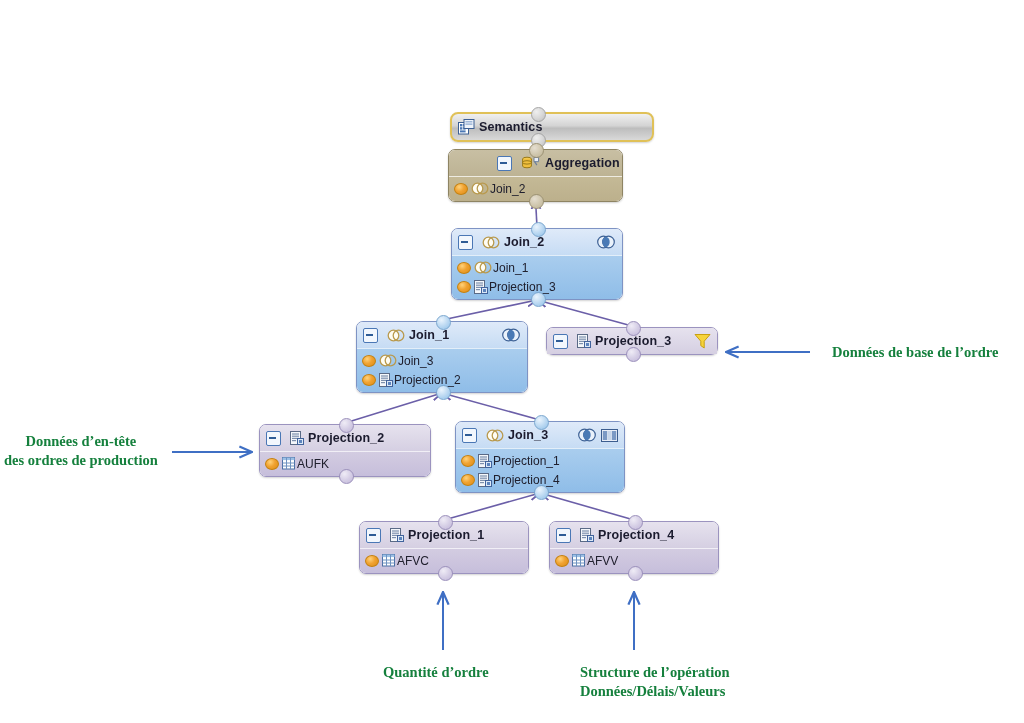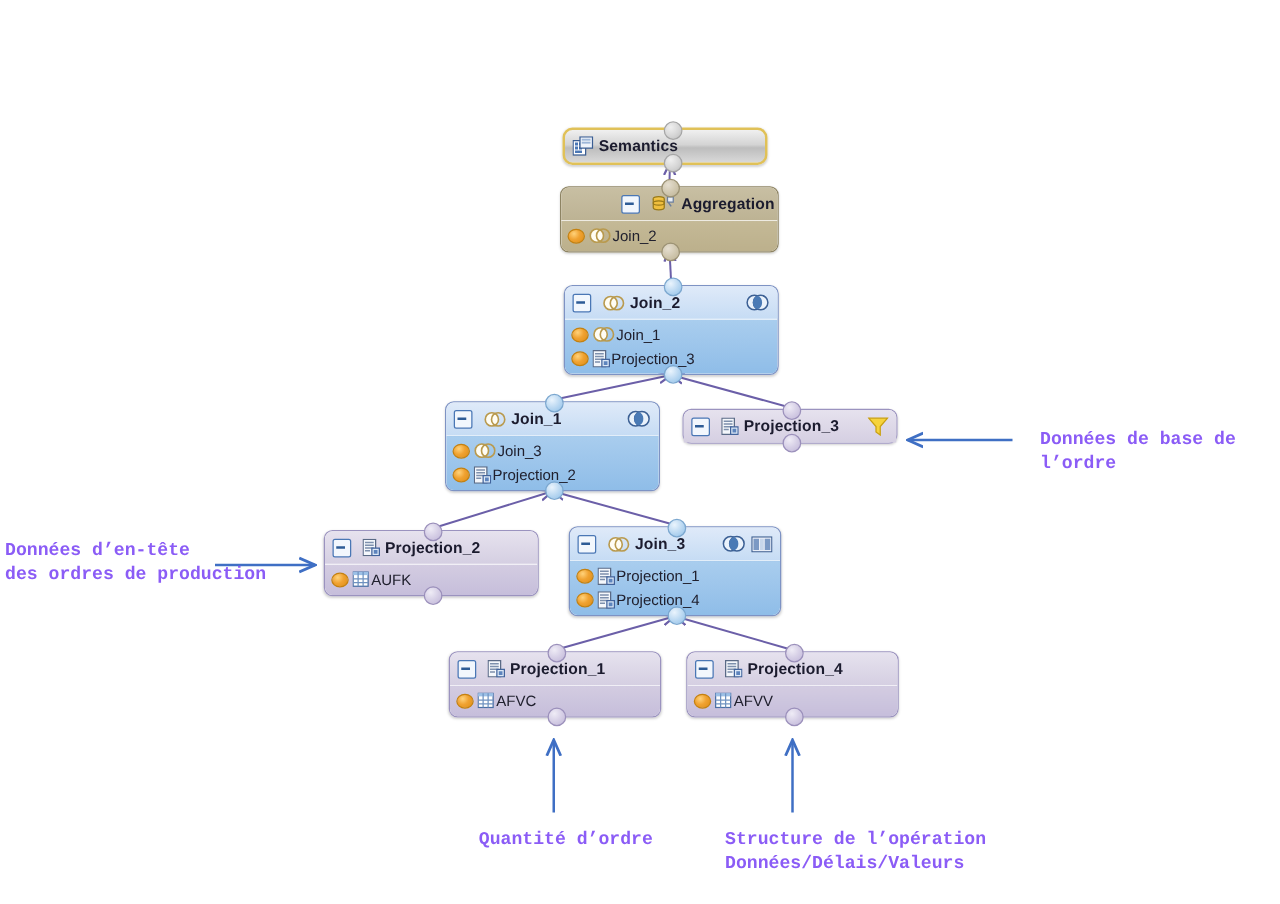--- a/index.html
+++ b/index.html
@@ -108,24 +108,24 @@
     border:1px solid #9c9274;
   }
   .port-gray{
     background:radial-gradient(circle at 35% 30%,#efefef 0%,#d6d6d6 55%,#bcbcbc 100%);
     border:1px solid #a5a5a5;
   }
 
   
   .anno{
     position:absolute;
-    font-family:Liberation Mono, monospace;
+    font-family:Liberation Serif, serif;
     font-weight:bold;
     font-size:14.5px;
-    color:#8b5cf6;
+    color:#15803d;
     line-height:19px;
     white-space:pre-line;
   }
 </style>
 </head>
 <body>
 
 <div id="canvas">
   <svg id="svg-links">
       <defs>
@@ -143,21 +143,21 @@
       <line x1="540" y1="420" x2="442" y2="393" stroke="#6b5fa8" stroke-width="1.6" marker-end="url(#arrow-link)"></line>
       <line x1="444" y1="520" x2="540" y2="493" stroke="#6b5fa8" stroke-width="1.6" marker-end="url(#arrow-link)"></line>
       <line x1="634" y1="520" x2="540" y2="493" stroke="#6b5fa8" stroke-width="1.6" marker-end="url(#arrow-link)"></line>
       <line x1="535.5" y1="148" x2="536" y2="130" stroke="#6b5fa8" stroke-width="1.6" marker-end="url(#arrow-link)"></line>
       <line x1="810" y1="352" x2="726" y2="352" stroke="#3f6fc4" stroke-width="2" marker-end="url(#arrow-anno)"></line>
       <line x1="172" y1="452" x2="252" y2="452" stroke="#3f6fc4" stroke-width="2" marker-end="url(#arrow-anno)"></line>
       <line x1="443" y1="650" x2="443" y2="592" stroke="#3f6fc4" stroke-width="2" marker-end="url(#arrow-anno)"></line>
       <line x1="634" y1="650" x2="634" y2="592" stroke="#3f6fc4" stroke-width="2" marker-end="url(#arrow-anno)"></line>
     </svg>
   <div id="nodes-layer">
-      <div class="node n-semantics" style="left: 450px; top: 102px; width: 164px;">
+      <div class="node n-semantics" style="left: 450px; top: 112px; width: 204px;">
         <div class="hdr">
           <span class="ico" style="margin-left: 0px;"><svg width="17" height="16" viewBox="0 0 17 16">
               <rect x="0.5" y="3.5" width="10" height="11.5" fill="#ffffff" stroke="#3b5e93"></rect>
               <rect x="2" y="5" width="2.4" height="2.4" fill="#4a77b5"></rect>
               <rect x="5.2" y="5" width="2.4" height="2.4" fill="#4a77b5"></rect>
               <rect x="2" y="8.2" width="2.4" height="2.4" fill="#4a77b5"></rect>
               <rect x="5.2" y="8.2" width="2.4" height="2.4" fill="#4a77b5"></rect>
               <rect x="2" y="11.4" width="5.6" height="2" fill="#4a77b5"></rect>
               <rect x="6" y="0.5" width="10" height="9" fill="#eef3fa" stroke="#3b5e93"></rect>
               <rect x="7.4" y="2" width="7" height="1.5" fill="#9db6d8"></rect>
@@ -441,19 +441,19 @@
               </svg></span>
             <span class="lbl">AFVV</span>
           </div>
         </div>
         <span class="port port-purple" style="left: 77.5px; top: -7px;"></span>
         <span class="port port-purple" style="left: 77.5px; bottom: -8px;"></span>
       </div>
     </div>
   <div id="anno-layer">
       <div class="anno" style="left: 832px; top: 343px;">Données de base de l’ordre</div>
-      <div class="anno" style="left: 4px; top: 432px;">Données d’en-tête
+      <div class="anno" style="left: 4px; top: 432px; text-align: center;">Données d’en-tête
 des ordres de production</div>
       <div class="anno" style="left: 383px; top: 663px;">Quantité d’ordre</div>
       <div class="anno" style="left: 580px; top: 663px;">Structure de l’opération
 Données/Délais/Valeurs</div>
     </div>
 </div>
 
 </body></html>

